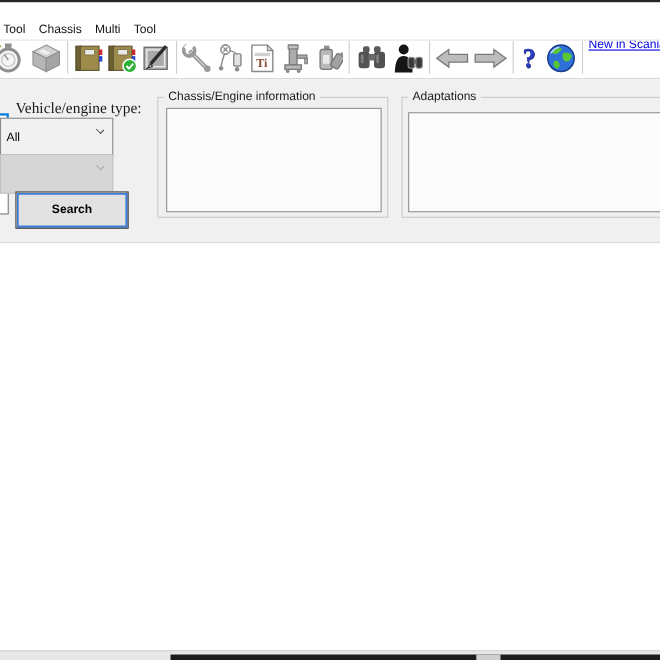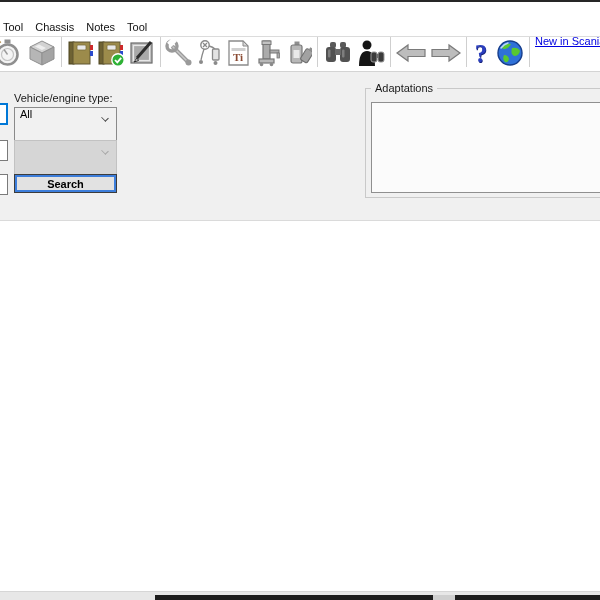--- a/index.html
+++ b/index.html
@@ -26,32 +26,32 @@
                     color:#2b3fbf; line-height:1; text-shadow:0.5px 0.5px 0 #16227a; }
   .toolbar-link { font-size:11px; color:#0000e0; text-decoration:underline; white-space:nowrap;
                   margin-top:-2px; cursor:pointer; }
 
   .panel { position:absolute; top:72px; left:0; width:600px; height:149px; background:#f0f0f0;
            border-bottom:1px solid #dadada; overflow:hidden; }
 
   .cut-input { position:absolute; left:-14px; width:22px; background:#fff; border:1px solid #7a7a7a; }
   .cut-input.focused { border:2px solid #0078d7; }
 
-  .field-label { position:absolute; left:14px; top:20px; font-size:11px; color:#1a1a1a; }
-
-  .combo { position:absolute; left:14px; width:103px; height:36px; background:#f1f1f1;
-           border:1px solid #8a8a8a; font-size:11px; color:#000; display:flex; 
+  .field-label { position:absolute; left:14px; top:20px; font-size:14px; color:#1a1a1a;font-family:Liberation Serif, serif; }
+
+  .combo { position:absolute; left:0; width:103px; height:36px; background:#f1f1f1;
+           border:1px solid #8a8a8a; font-size:11px; color:#000; display:flex; align-items:center;
            padding-left:5px; cursor:default; }
   .combo .chev { position:absolute; right:8px; top:7px; width:6px; height:6px;
                  border-right:1px solid #444; border-bottom:1px solid #444;
                  transform:rotate(45deg) scaleY(0.8); }
   .combo.disabled { background:#d6d6d6; border-color:#c2c2c2; color:#8a8a8a; }
   .combo.disabled .chev { border-color:#a6a6a6; }
 
-  .search-btn { position:absolute; left:14px; top:102px; width:103px; height:19px;
+  .search-btn { position:absolute; left:14px; top:102px; width:103px; height:34px;
                 background:#e2e2e2; border:1px solid #3c3c3c; box-shadow:inset 0 0 0 2px #3d7edb;
                 font-size:11px; font-weight:bold; color:#000; display:flex; align-items:center;
                 justify-content:center; cursor:pointer; }
 
   .groupbox { position:absolute; top:16px; height:110px; border:1px solid #c9c9c9; }
   .groupbox .gb-label { position:absolute; top:-7px; left:5px; background:#f0f0f0;
                         padding:0 4px; font-size:11px; color:#1a1a1a; white-space:nowrap; }
   .gb-inner { position:absolute; background:#fbfbfb; border:1px solid #8f8f8f; }
 
   .main-area { position:absolute; top:222px; left:0; width:600px; height:369px; background:#fff; }
@@ -67,21 +67,21 @@
 </head>
 <body>
 
 <div class="screen">
 
   <div class="top-edge"></div>
 
   <div class="menubar">
     <span class="menu-item">Tool</span>
     <span class="menu-item">Chassis</span>
-    <span class="menu-item">Notes</span>
+    <span class="menu-item">Multi</span>
     <span class="menu-item">Tool</span>
   </div>
 
   <div class="toolbar">
 
     <div class="tbtn w24">
       <svg width="34" height="30" viewBox="0 0 34 30" style="margin-left:-10px">
         <rect x="14.5" y="1.5" width="6" height="4" fill="#8f8f8f"></rect>
         <rect x="6" y="3.5" width="5" height="3" fill="#b08a4a" transform="rotate(-40 8 5)"></rect>
         <circle cx="17.5" cy="16.5" r="10" fill="#f4f4f4" stroke="#8f8f8f" stroke-width="2.6"></circle>
@@ -262,20 +262,24 @@
       <span class="chev"></span>
     </div>
 
     <div class="combo disabled" style="top:68px;">
       <span></span>
       <span class="chev"></span>
     </div>
 
     <div class="search-btn">Search</div>
 
+    <div class="groupbox" style="left:143px; width:210px;">
+      <span class="gb-label">Chassis/Engine information</span>
+      <div class="gb-inner" style="left:7px; top:9px; width:196px; height:95px;"></div>
+    </div>
 
     <div class="groupbox" style="left:365px; width:245px;">
       <span class="gb-label">Adaptations</span>
       <div class="gb-inner" style="left:5px; top:13px; width:238px; height:91px;"></div>
     </div>
   </div>
 
   <div class="main-area"></div>
 
   <div class="bottom-strip"></div>

